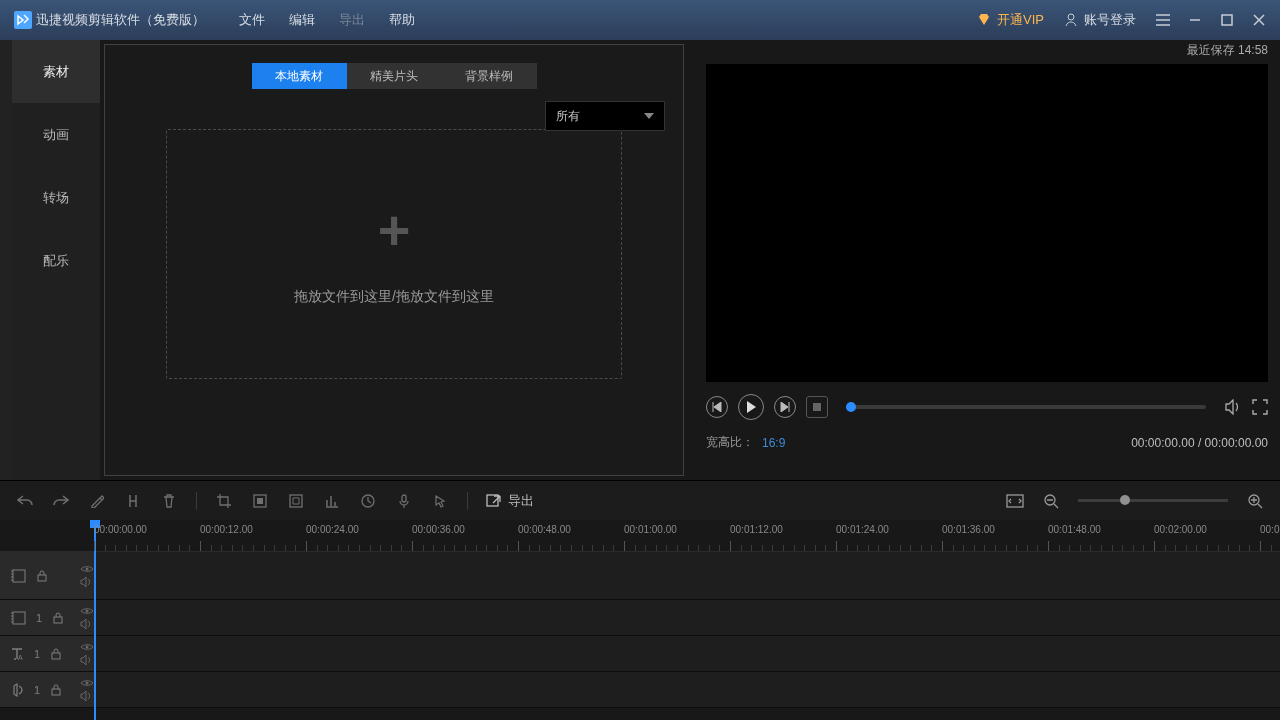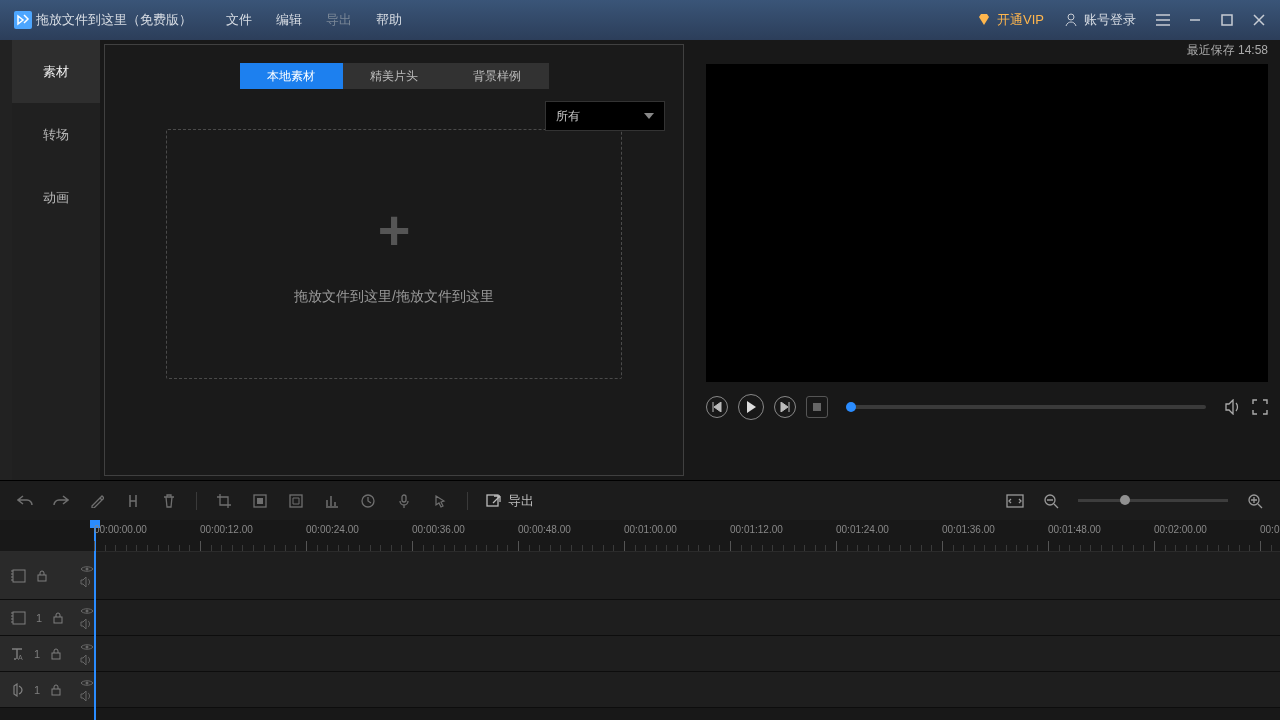--- a/index.html
+++ b/index.html
@@ -21,21 +21,21 @@
 .lastsave { position:absolute; top:40px; right:12px; height:20px; font-size:12px; color:#aaa; display:flex;align-items:center;}
 
 
 .main { display:flex; height:440px; margin-top:0;}
 .left-sliver{width:12px;height:440px;background:#222;position:relative}
 .side { width:88px; background:#202020; display:flex; flex-direction:column; }
 .side-item { height:63px; display:flex; align-items:center; justify-content:center; font-size:13px; color:#b8b8b8; cursor:pointer;text-align:right;}
 .side-item.active { background:#2e2e2e; color:#eee;}
 .media-panel { flex:0 0 580px; background:#1a1a1a; padding:18px 0 0 0; position:relative; border:1px solid #404040;margin:4px 4px 4px 4px;}
 .tabs { display:flex; justify-content:center; gap:0; }
-.tab { width:103px; height:26px; display:flex; align-items:center; justify-content:center; font-size:12px; background:#323232; color:#bbb; cursor:pointer;}
+.tab { width:95px; height:26px; display:flex; align-items:center; justify-content:center; font-size:12px; background:#323232; color:#bbb; cursor:pointer;}
 .tab.active{ background:#1d80ef; color:#fff;}
 .media-tools{display:flex;align-items:center;gap:20px;margin:14px 0 0 18px;font-size:13px}
 .media-tools .tool{display:flex;align-items:center;gap:8px;cursor:pointer}
 .media-tools .rec-dot{width:12px;height:12px;border:1px solid #c33;border-radius:50%;display:flex;align-items:center;justify-content:center}
 .media-tools .rec-dot::after{content:"";width:6px;height:6px;background:#e33;border-radius:50%}
 .filter-dd{position:absolute;top:56px;right:18px;width:120px;height:30px;background:#000;border:1px solid #333;display:flex;align-items:center;justify-content:space-between;padding:0 10px;font-size:12px;cursor:pointer}
 .dropzone{margin:40px auto 0;width:456px;height:250px;border:1px dashed #4a4a4a;border-radius:2px;display:flex;flex-direction:column;align-items:center;justify-content:center;gap:30px;color:#9a9a9a;font-size:14px;cursor:pointer}
 .plus-ico{font-size:56px;color:#555;line-height:1;font-weight:bold}
 
 .preview { flex:1; display:flex; flex-direction:column; padding:24px 12px 10px 18px;}
@@ -76,21 +76,21 @@
 </style>
 </head>
 <body>
 
 <div class="titlebar">
   <span class="logo">
       <svg width="16" height="16">
         <path d="M3 4l5 4-5 4zM9 3l4 4-4 4" stroke="#fff" stroke-width="1.5" fill="none"></path>
       </svg>
     </span>
-  <span class="appname">拖放文件到这里（免费版）</span>
+  <span class="appname">迅捷视频剪辑软件（免费版）</span>
   <span class="menu-item">文件</span>
   <span class="menu-item">编辑</span>
   <span class="menu-item dim">导出</span>
   <span class="menu-item">帮助</span>
   <span class="spacer"></span>
   <span class="vip">
     <svg width="14" height="14">
         <path d="M2 4h10l-5 8z M4 1h6l2 3H2z" fill="#ffb64d"></path>
       </svg>
     <span>开通VIP</span>
@@ -124,22 +124,23 @@
         </svg>
       </span>
   </span>
 </div>
 <div class="lastsave">最近保存 14:58</div>
 
 <div class="main">
   <div class="left-sliver"></div>
   <div class="side">
     <div class="side-item active">素材</div>
+    <div class="side-item">动画</div>
     <div class="side-item">转场</div>
-    <div class="side-item">动画</div>
+    <div class="side-item">配乐</div>
   </div>
 
   <div class="media-panel">
     <div class="tabs">
       <div class="tab active">本地素材</div>
       <div class="tab">精美片头</div>
       <div class="tab">背景样例</div>
     </div>
     <div class="filter-dd">
       <span>所有</span>
@@ -183,20 +184,27 @@
           <svg width="18" height="16">
             <path d="M2 5h3l4-4v14l-4-4H2z" fill="none" stroke="#aaa" stroke-width="1.3"></path>
             <path d="M12 4c2 2 2 6 0 8" fill="none" stroke="#aaa" stroke-width="1.3"></path>
           </svg>
         </span>
       <span>
           <svg width="16" height="16">
             <path d="M1 5V1h4M15 5V1h-4M1 11v4h4M15 11v4h-4" fill="none" stroke="#aaa" stroke-width="1.4"></path>
           </svg>
         </span>
+    </div>
+    <div class="pv-meta">
+      <span>宽高比：</span>
+      <span class="ratio">16:9</span>
+      <span class="time">
+        <span>00:00:00.00</span> / <span>00:00:00.00</span>
+      </span>
     </div>
   </div>
 </div>
 
 <div class="tl-toolbar">
   <span class="ico">
       <svg width="16" height="14">
         <path d="M6 2L1 6l5 4M1 6h9a5 5 0 015 5" fill="none" stroke="#6f6f6f" stroke-width="1.5"></path>
       </svg>
     </span>

